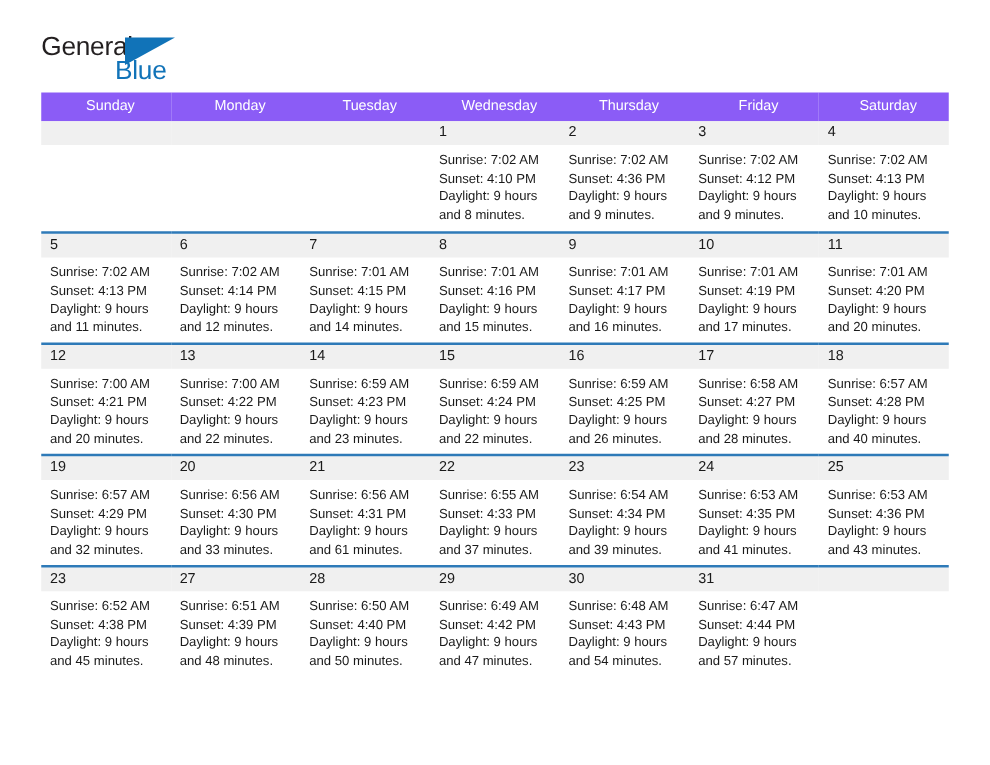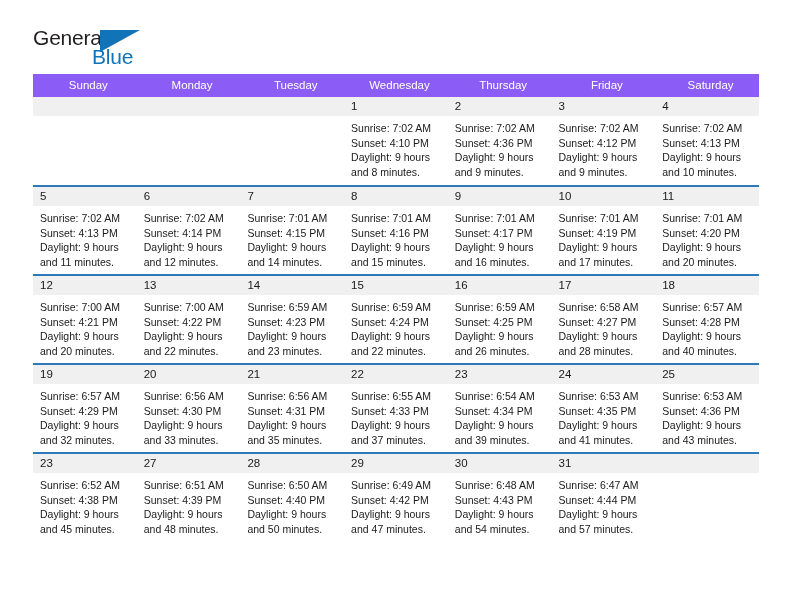--- a/index.html
+++ b/index.html
@@ -353,21 +353,21 @@
               <div>Daylight: 9 hours</div>
               <div>and 33 minutes.</div>
             </div>
           </td>
           <td>
             <div class="daynum">21</div>
             <div class="dayinfo">
               <div>Sunrise: 6:56 AM</div>
               <div>Sunset: 4:31 PM</div>
               <div>Daylight: 9 hours</div>
-              <div>and 35 minutes.</div>
+              <div>and 61 minutes.</div>
             </div>
           </td>
           <td>
             <div class="daynum">22</div>
             <div class="dayinfo">
               <div>Sunrise: 6:55 AM</div>
               <div>Sunset: 4:33 PM</div>
               <div>Daylight: 9 hours</div>
               <div>and 37 minutes.</div>
             </div>

